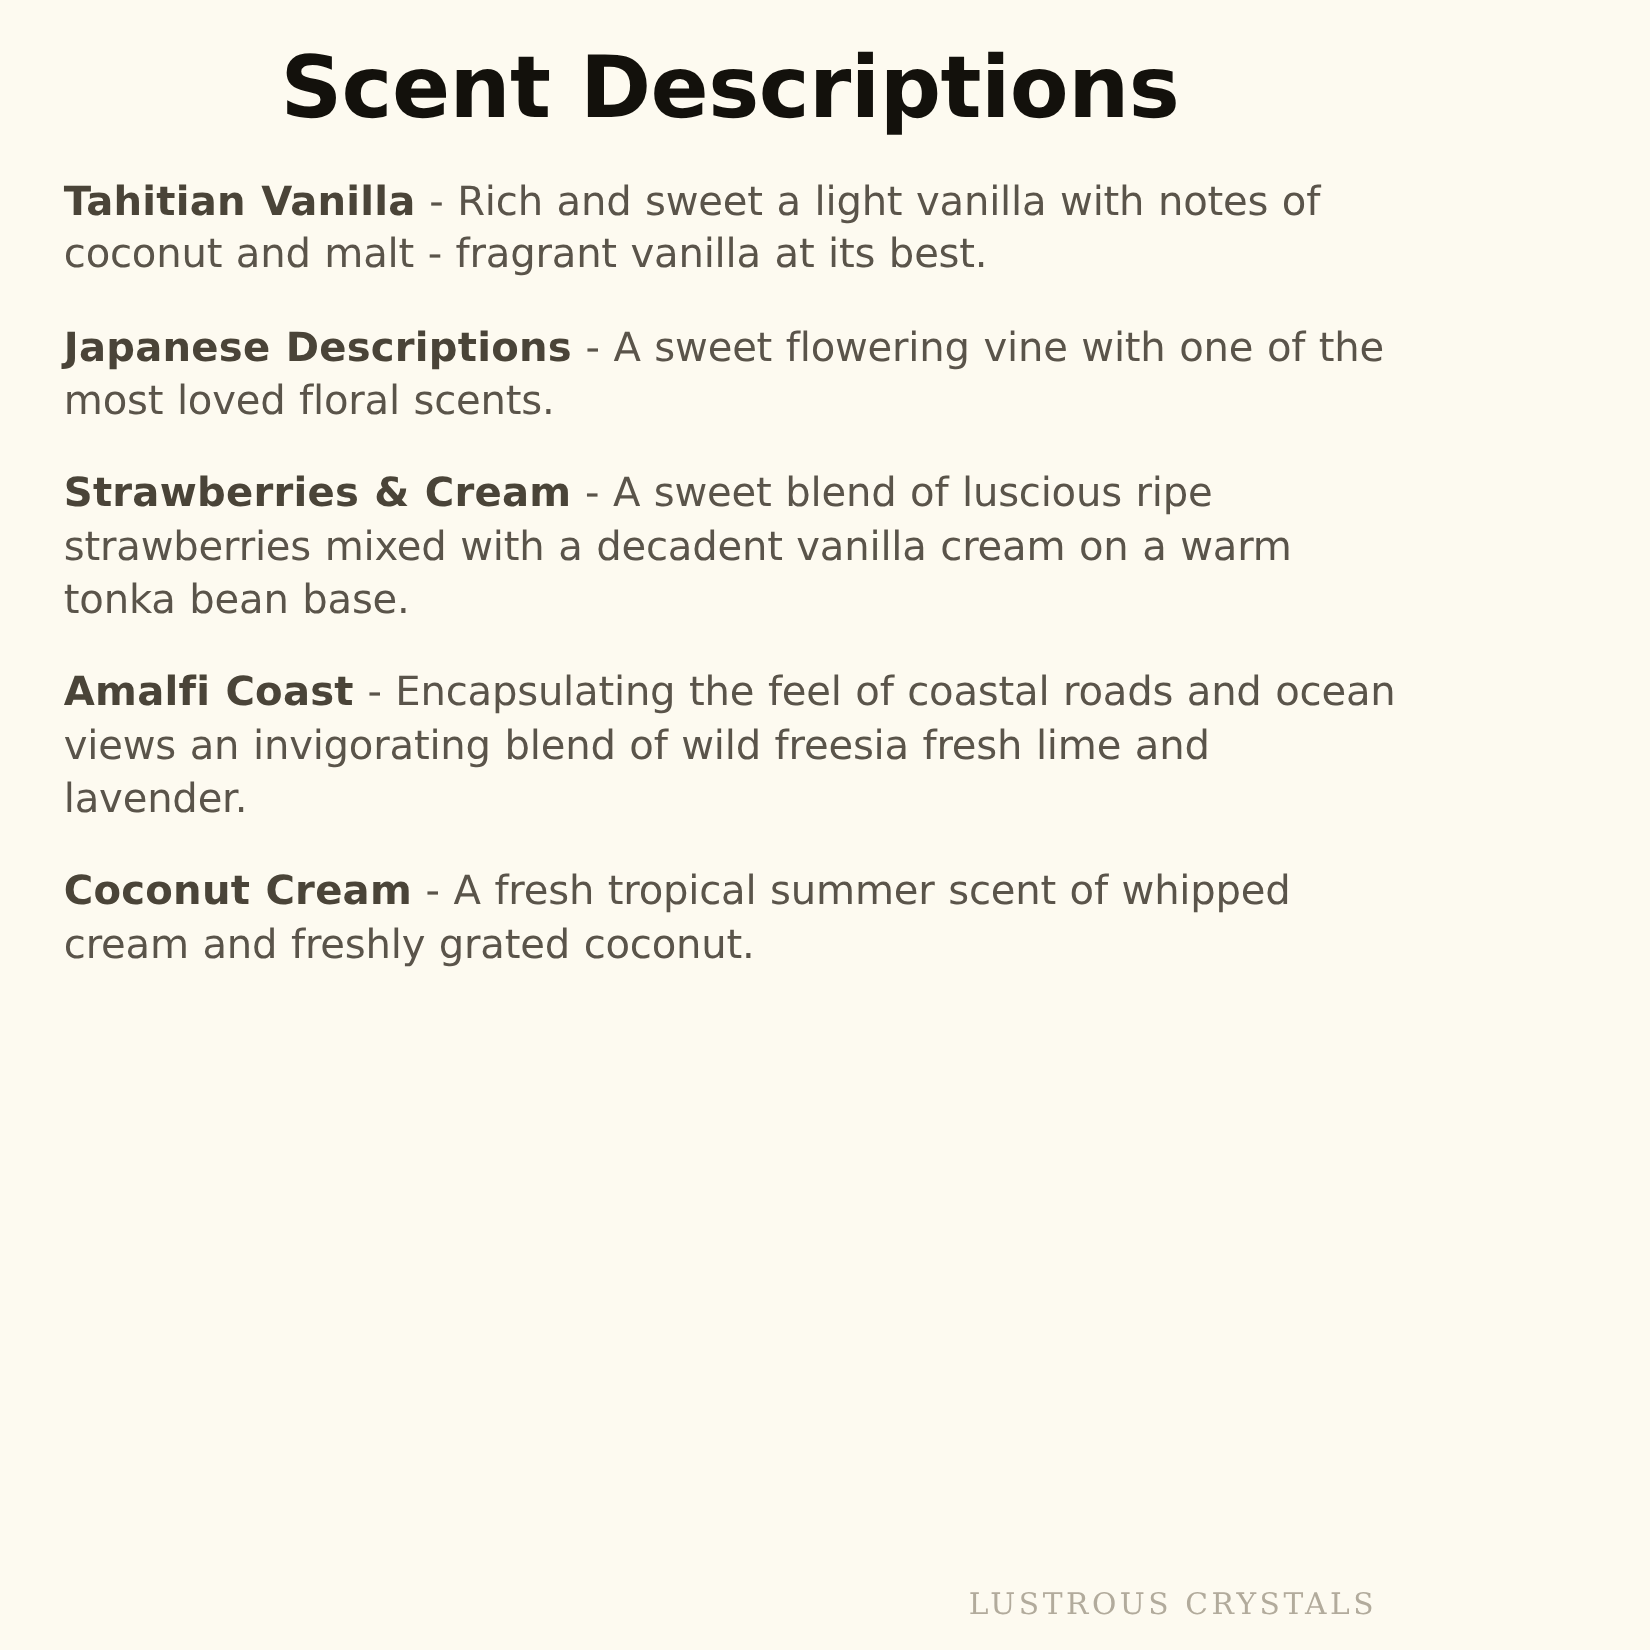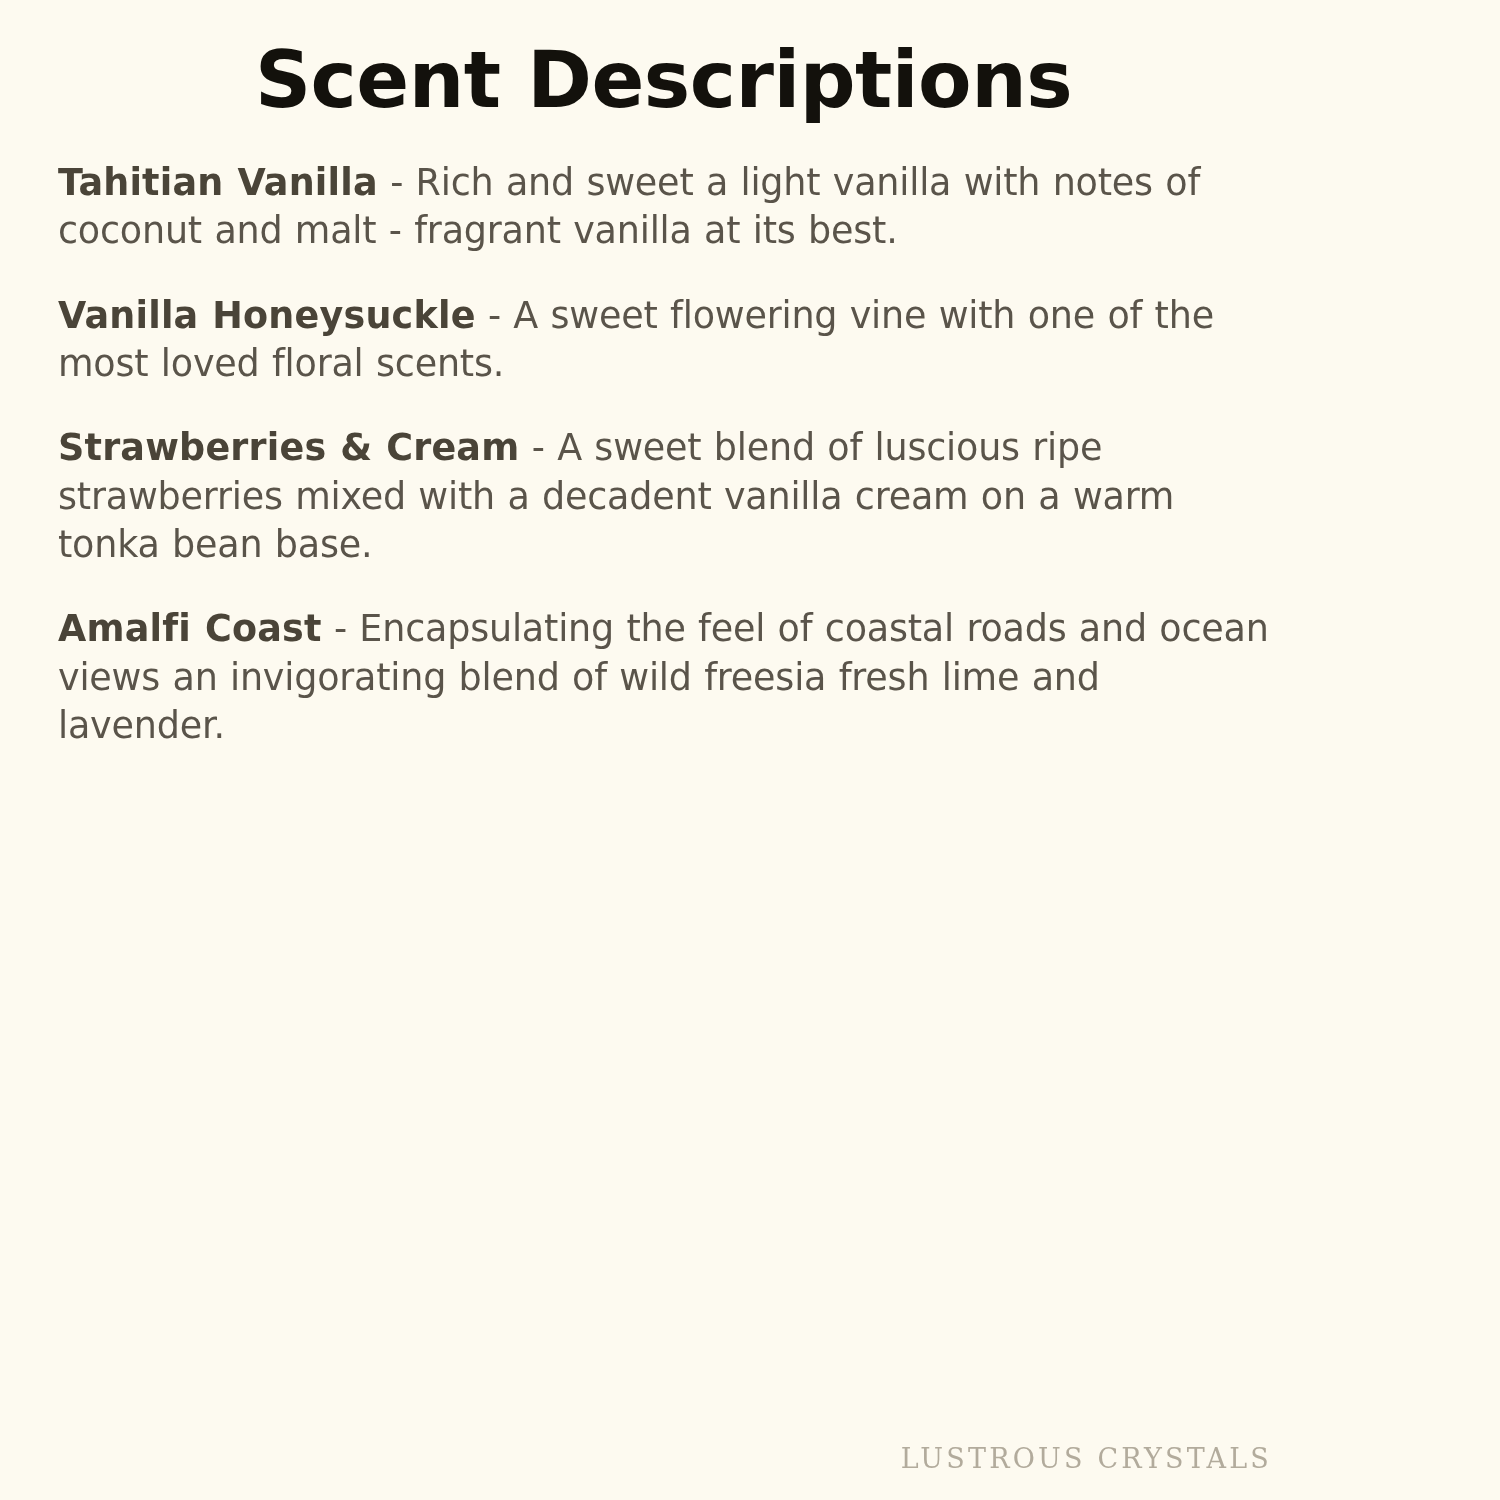--- a/index.html
+++ b/index.html
@@ -45,21 +45,21 @@
     font-weight: bold;
     color: #4a4438;
     letter-spacing: 0.2px;
     text-align: right;
   }
   .entry .desc {
     color: #5a544a;
   }
   .footer {
     position: absolute;
-    right: 52px;
+    right: 72px;
     bottom: 26px;
     font-family: "DejaVu Serif", serif;
     font-size: 27px;
     letter-spacing: 3.2px;
     color: #b2ab9c;
   }
 </style>
 </head>
 <body>
 
@@ -69,30 +69,33 @@
 
   <div class="entries">
 
     <p class="entry">
       <span class="name">Tahitian Vanilla</span><span class="desc"> - Rich and sweet a light vanilla with notes of coconut and malt - fragrant vanilla at its best.</span>
     </p>
 
 
 
     <p class="entry">
-      <span class="name">Vanilla Honeysuckle</span><span class="desc"> - A sweet flowering vine with one of the most loved floral scents.</span>
+      <span class="name">Japanese Descriptions</span><span class="desc"> - A sweet flowering vine with one of the most loved floral scents.</span>
     </p>
 
 
     <p class="entry">
       <span class="name">Strawberries &amp; Cream</span><span class="desc"> - A sweet blend of luscious ripe strawberries mixed with a decadent vanilla cream on a warm tonka bean base.</span>
     </p>
 
     <p class="entry">
       <span class="name">Amalfi Coast</span><span class="desc"> - Encapsulating the feel of coastal roads and ocean views an invigorating blend of wild freesia fresh lime and lavender.</span>
     </p>
 
+    <p class="entry">
+      <span class="name">Coconut Cream</span><span class="desc"> - A fresh tropical summer scent of whipped cream and freshly grated coconut.</span>
+    </p>
 
   </div>
 
   <div class="footer">LUSTROUS CRYSTALS</div>
 
 </div>
 
 </body></html>

